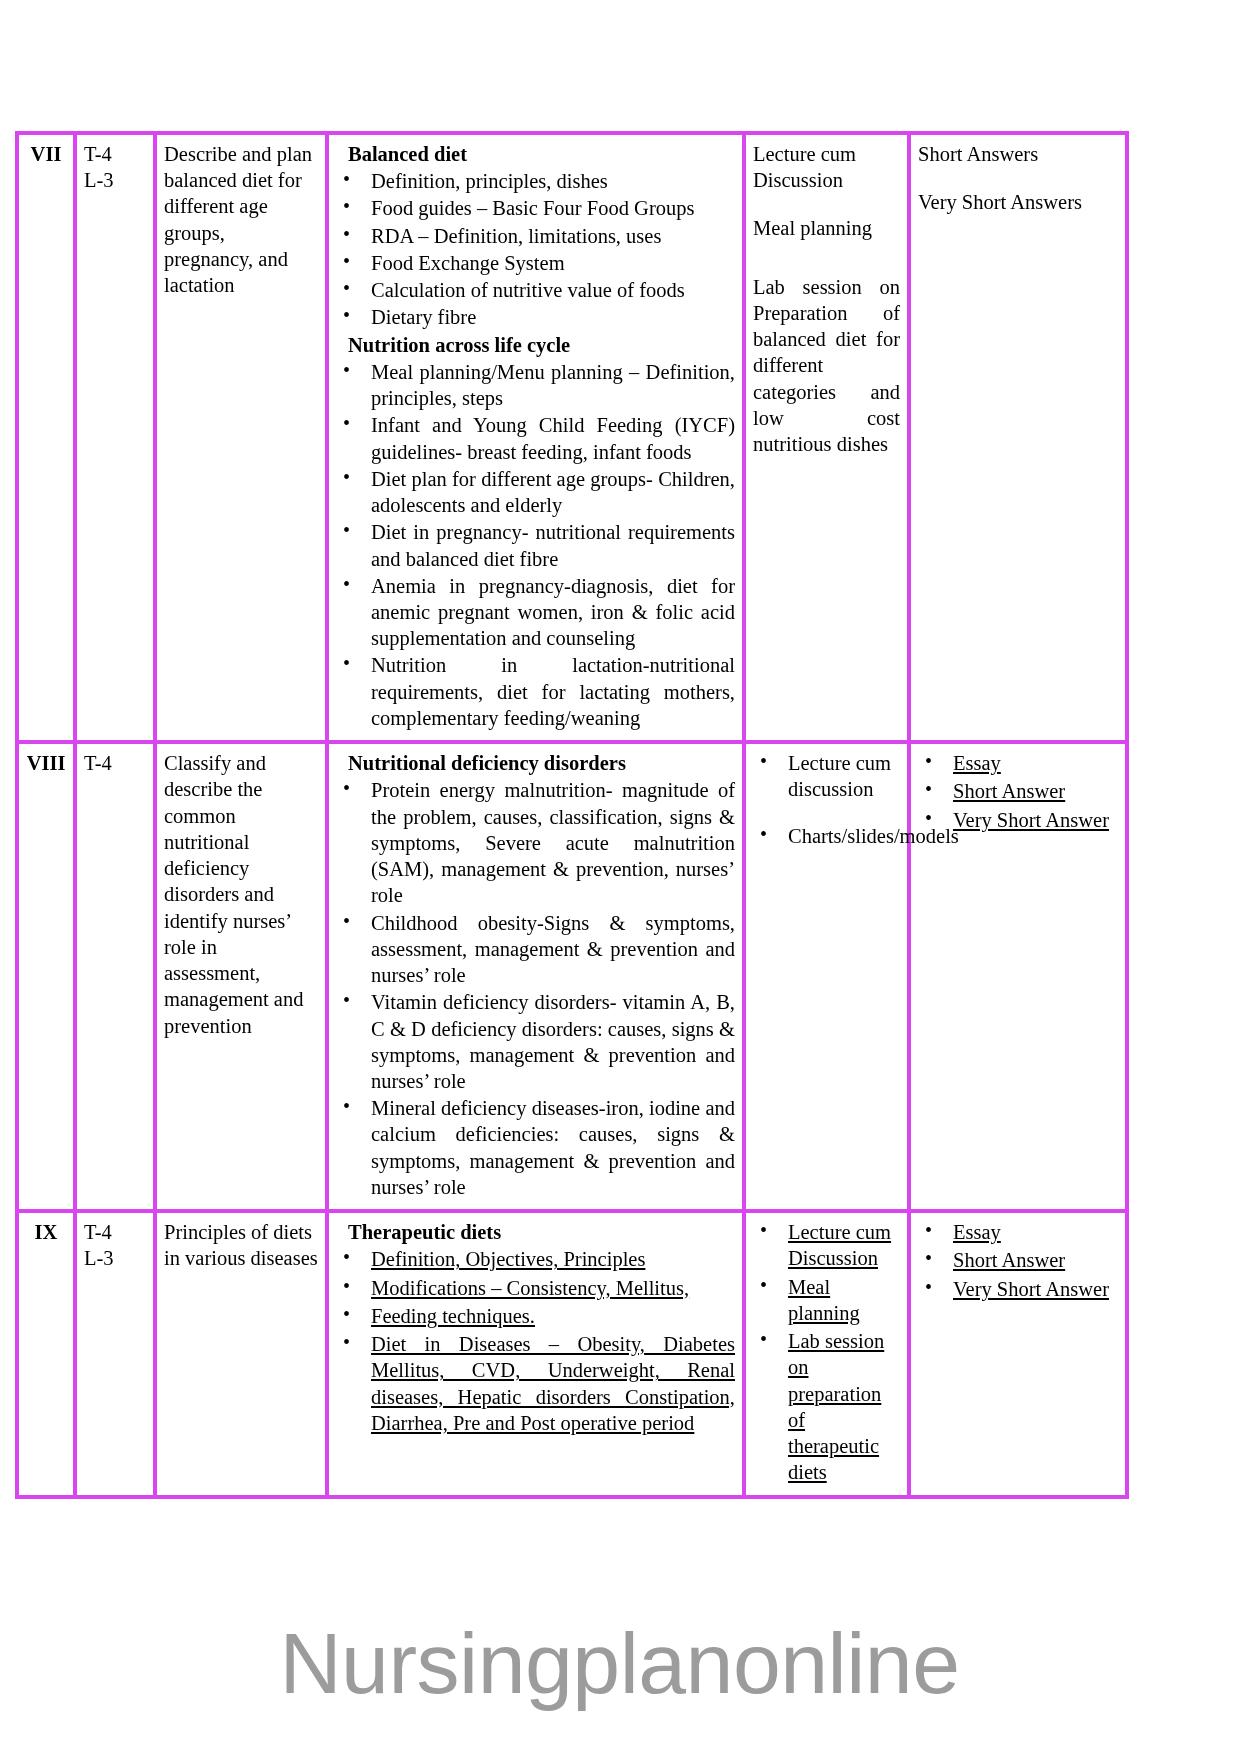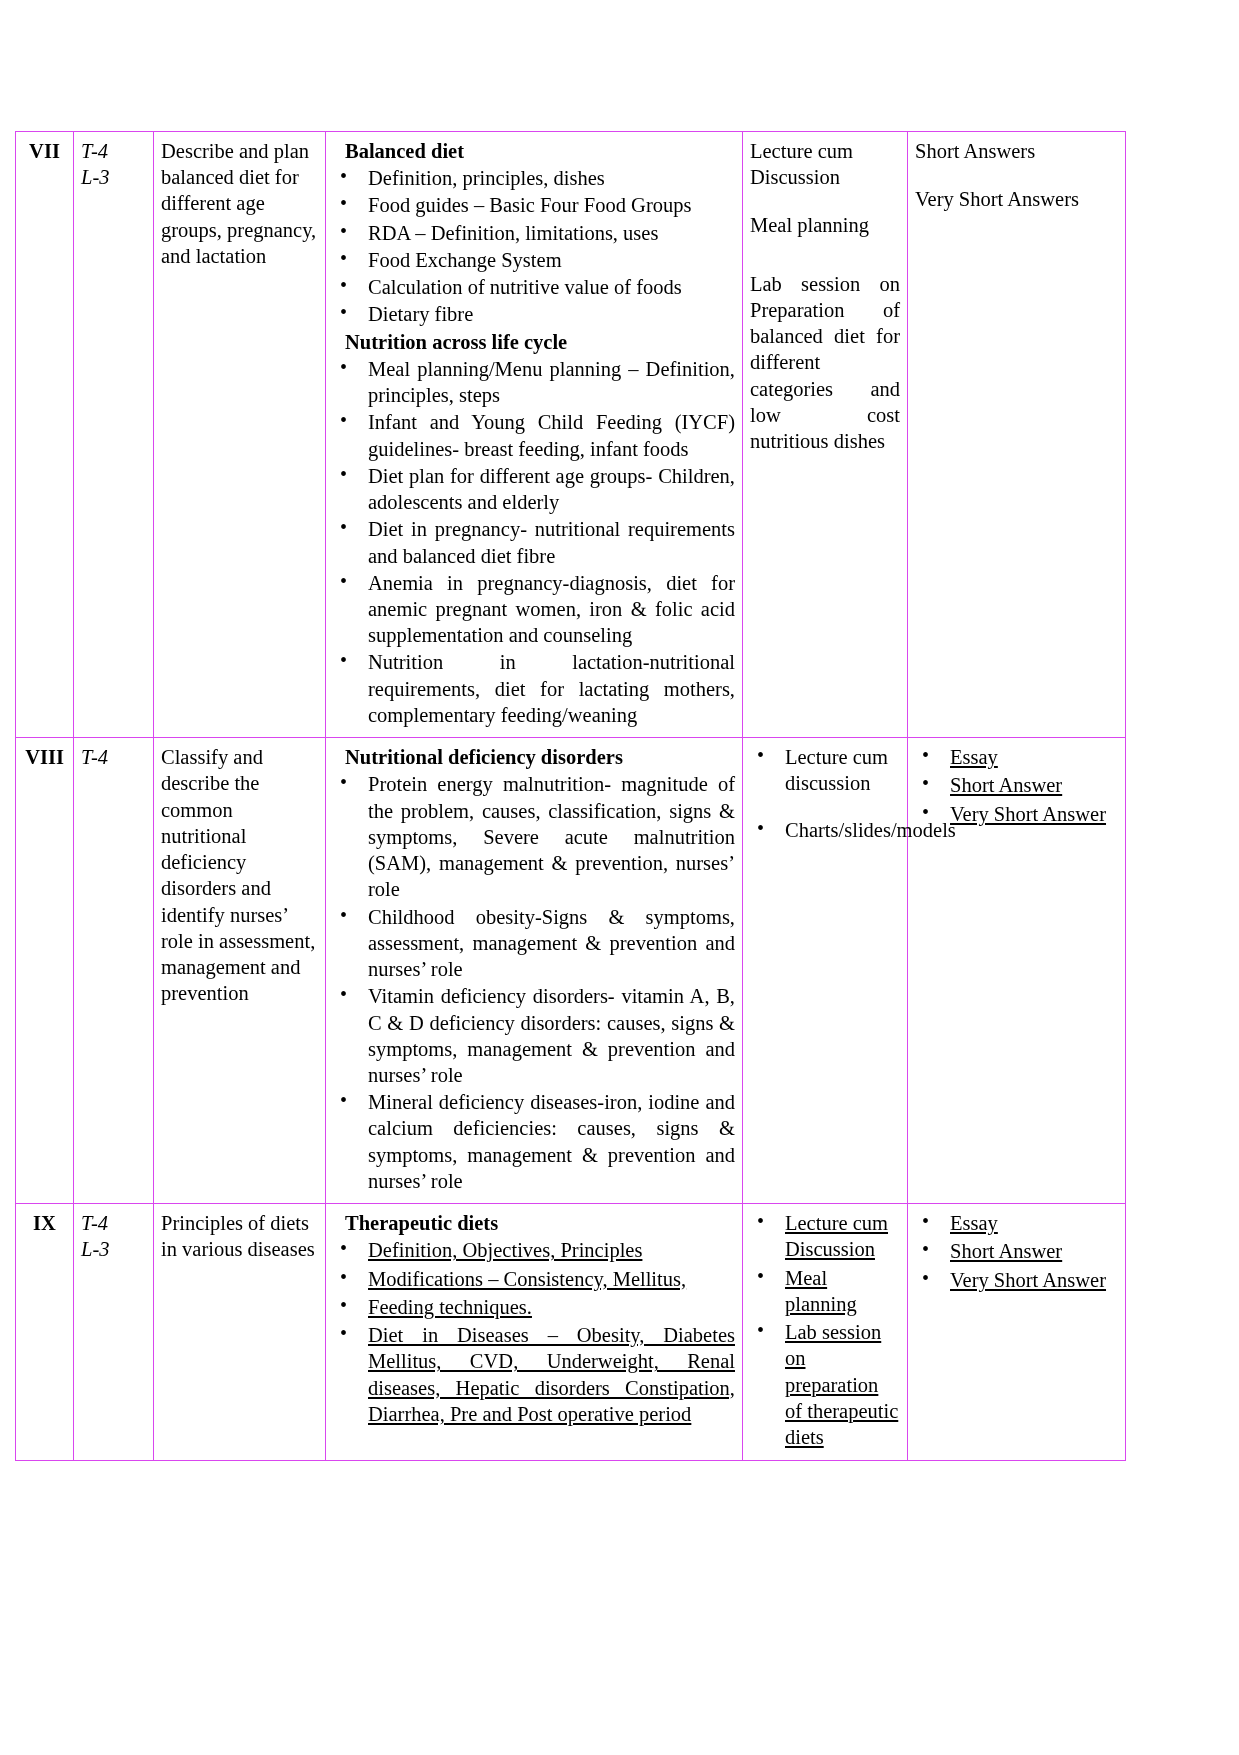--- a/index.html
+++ b/index.html
@@ -26,42 +26,42 @@
   table.syllabus {
     position: absolute;
     left: 15px;
     top: 131px;
     width: 1110px;
     border-collapse: collapse;
     table-layout: fixed;
   }
 
   table.syllabus td {
-    border: 1px solid #d946ef;
+    border: 4px solid #d946ef;
     vertical-align: top;
     padding: 6px 7px 8px 7px;
     font-size: 20.5px;
     line-height: 1.28;
   }
 
   
   col.c-unit    { width: 58px; }
   col.c-hours   { width: 80px; }
   col.c-outcome { width: 172px; }
   col.c-content { width: 417px; }
   col.c-method  { width: 165px; }
   col.c-assess  { width: 218px; }
 
   .cell-unit {
     font-weight: bold;
     text-align: center;
     padding-left: 2px;
     padding-right: 2px;
   }
-  .cell-hours { padding-left: 13px; font-style: italic; }
+  .cell-hours { padding-left: 13px; }
   .cell-hours .line { display: block; }
 
   .cell-outcome { padding-left: 11px; padding-right: 6px; }
 
   .cell-content { padding-left: 10px; padding-right: 8px; }
   .cell-method  { padding-left: 10px; padding-right: 6px; }
   .cell-assess  { padding-left: 12px; padding-right: 6px; }
 
   .subhead {
     font-weight: bold;
@@ -239,14 +239,15 @@
             <li>Essay</li>
             <li>Short Answer</li>
             <li>Very Short Answer</li>
           </ul>
         </td>
       </tr>
 
     </tbody>
   </table>
 
+  <div class="watermark">Nursingplanonline</div>
 
 </div>
 
 </body></html>

